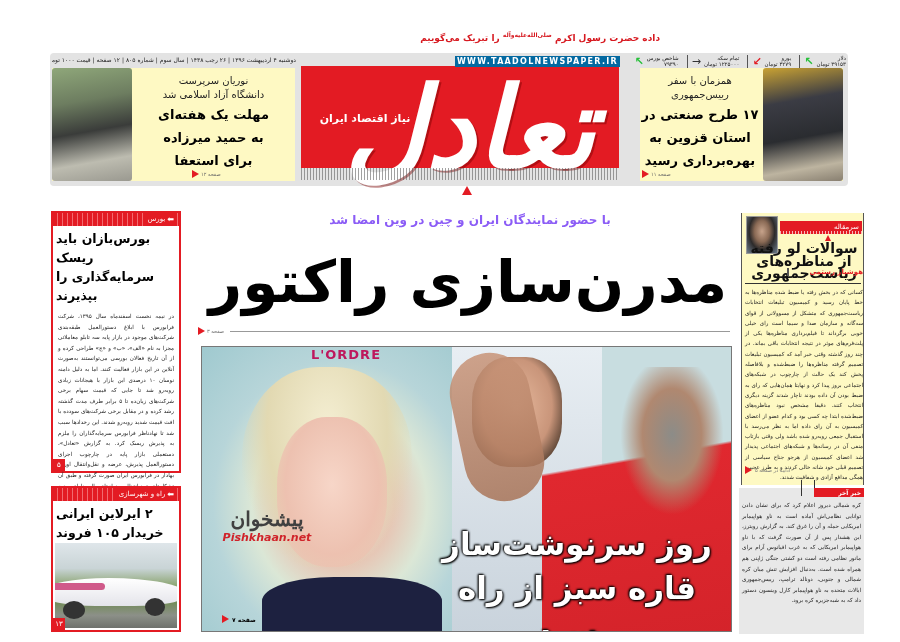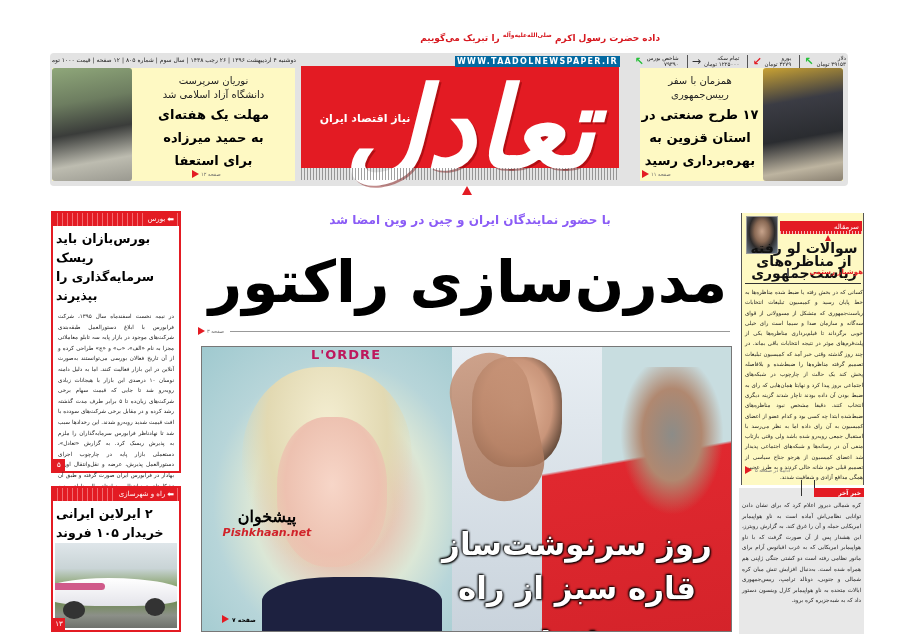--- a/index.html
+++ b/index.html
@@ -80,21 +80,21 @@
                background: radial-gradient(ellipse at 50% 45%, #e6b89c 0%, #c9957a 55%, #5a4334 80%, rgba(0,0,0,0) 100%); }
   .mp-man { position: absolute; left: 340px; top: 20px; width: 200px; height: 270px;
             background: radial-gradient(ellipse at 65% 25%, #8c8c88 0%, #b08870 16%, rgba(0,0,0,0) 28%),
                         linear-gradient(170deg, rgba(0,0,0,0) 0%, rgba(0,0,0,0) 35%, #e0282f 36%, #d4232a 100%); }
   .mp-arm { position: absolute; left: 255px; top: 5px; width: 80px; height: 150px; background: linear-gradient(180deg,#c89478,#a87458); border-radius: 40px; transform: rotate(-12deg); opacity: 0.85; }
   .mp-ordre { position: absolute; left: 85px; top: 0px; font-size: 13px; font-weight: bold; color: #be185d; letter-spacing: 1px; margin-left: 24px; }
   .photo-caption { position: absolute; left: 225px; top: 175px; width: 300px; direction: rtl; text-align: center;
                    color: #fff; font-weight: bold; font-size: 31px; line-height: 44px;
                    text-shadow: 0 0 3px #000, 1px 1px 2px #000, -1px -1px 2px #000; }
   .watermark { position: absolute; left: 10px; top: 160px; width: 110px; text-align: center; }
-  .wm-fa { color: #000000; font-family: "DejaVu Serif", serif; font-size: 16px; font-weight: bold; direction: rtl; }
+  .wm-fa { color: #404040; font-family: "DejaVu Serif", serif; font-size: 20px; font-weight: bold; direction: rtl; }
   .wm-en { color: #d0232a; font-size: 11px; font-weight: bold; font-style: italic; }
   .photo-ref { position: absolute; left: 20px; bottom: 8px; font-size: 6px; font-weight: bold; color: #000; display: flex; gap: 3px; align-items: center; }
   .photo-ref .tri { width: 0; height: 0; border-top: 4px solid transparent; border-bottom: 4px solid transparent; border-left: 7px solid #e31b23; }
 
   
   .left-box { position: absolute; left: 51px; width: 130px; border: 2px solid #e31b23; background: #fff; }
   .bourse-box { top: 211px; height: 262px; }
   .aviation-box { top: 486px; height: 146px; }
   .sec-bar { height: 13px; background: repeating-linear-gradient(90deg, #e31b23 0 4px, #f26a6f 4px 5px); position: relative; }
   .sec-label { position: absolute; right: 2px; top: 0; height: 13px; line-height: 13px; padding: 0 3px; background: #e31b23;

